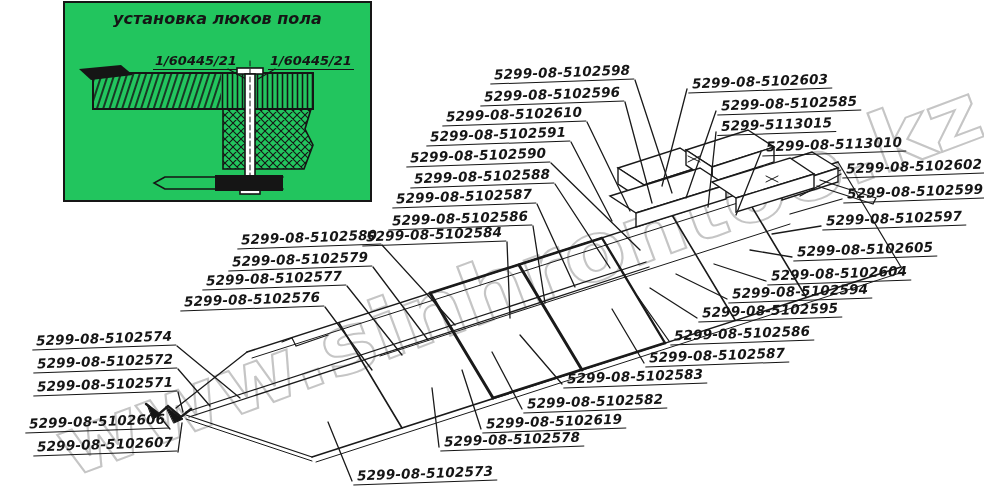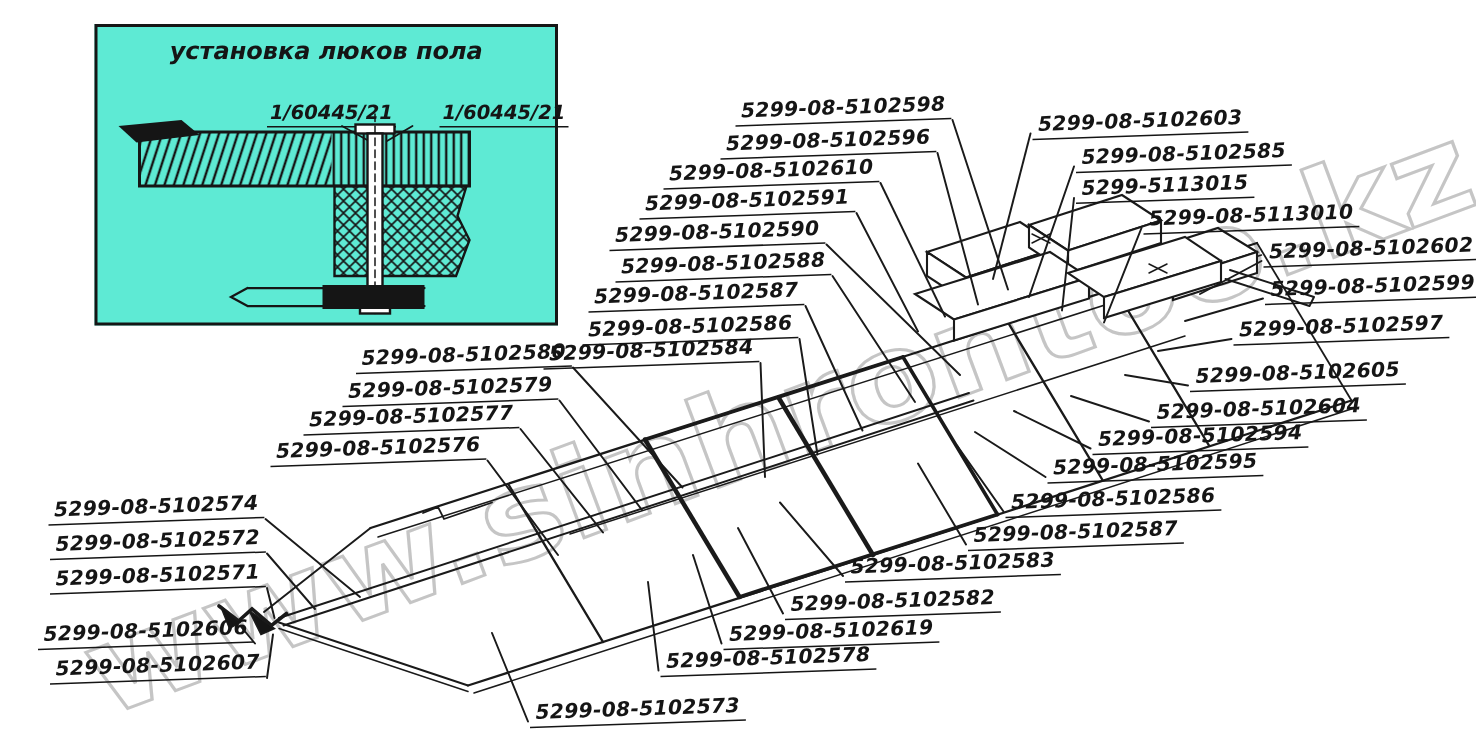--- a/index.html
+++ b/index.html
@@ -3,26 +3,26 @@
 <meta charset="utf-8">
 <style>
   html,body{margin:0;padding:0;background:#ffffff;}
   #stage{position:relative;width:984px;height:502px;background:#ffffff;overflow:hidden;
          font-family:"DejaVu Sans",sans-serif;}
   #drawing-svg{position:absolute;left:0;top:0;z-index:1;}
   #callouts{position:absolute;left:0;top:0;width:984px;height:502px;z-index:2;pointer-events:none;}
   .callout{position:absolute;font:italic 700 13.5px/16px "DejaVu Sans",sans-serif;color:#151515;
            border-bottom:1.7px solid #151515;padding:0 4px 1px 4px;white-space:nowrap;
            letter-spacing:.2px;transform:rotate(-2deg);}
-  .inset{position:absolute;left:63px;top:16px;width:305px;height:197px;border:2.5px solid #161616;
-         background:#5eead4;z-index:3;}
+  .inset{position:absolute;left:63px;top:1px;width:305px;height:197px;border:2.5px solid #161616;
+         background:#22c55e;z-index:3;}
   .inset-title{position:absolute;left:0;top:6px;width:100%;text-align:center;
                font:italic 700 16px/20px "DejaVu Sans",sans-serif;color:#151515;}
   .inset-label{position:absolute;font:italic 700 13px/15px "DejaVu Sans",sans-serif;color:#151515;
-               border-bottom:1.6px solid #151515;padding:0 2px 1px 2px;white-space:nowrap;margin-left:25px;}
+               border-bottom:1.6px solid #151515;padding:0 2px 1px 2px;white-space:nowrap;}
   .inset svg{position:absolute;left:0;top:0;}
   line,path,polyline{stroke-linecap:round;}
 </style>
 </head>
 <body>
 
 <div id="stage">
 
   <svg id="drawing-svg" width="984" height="502" viewBox="0 0 984 502">
 

